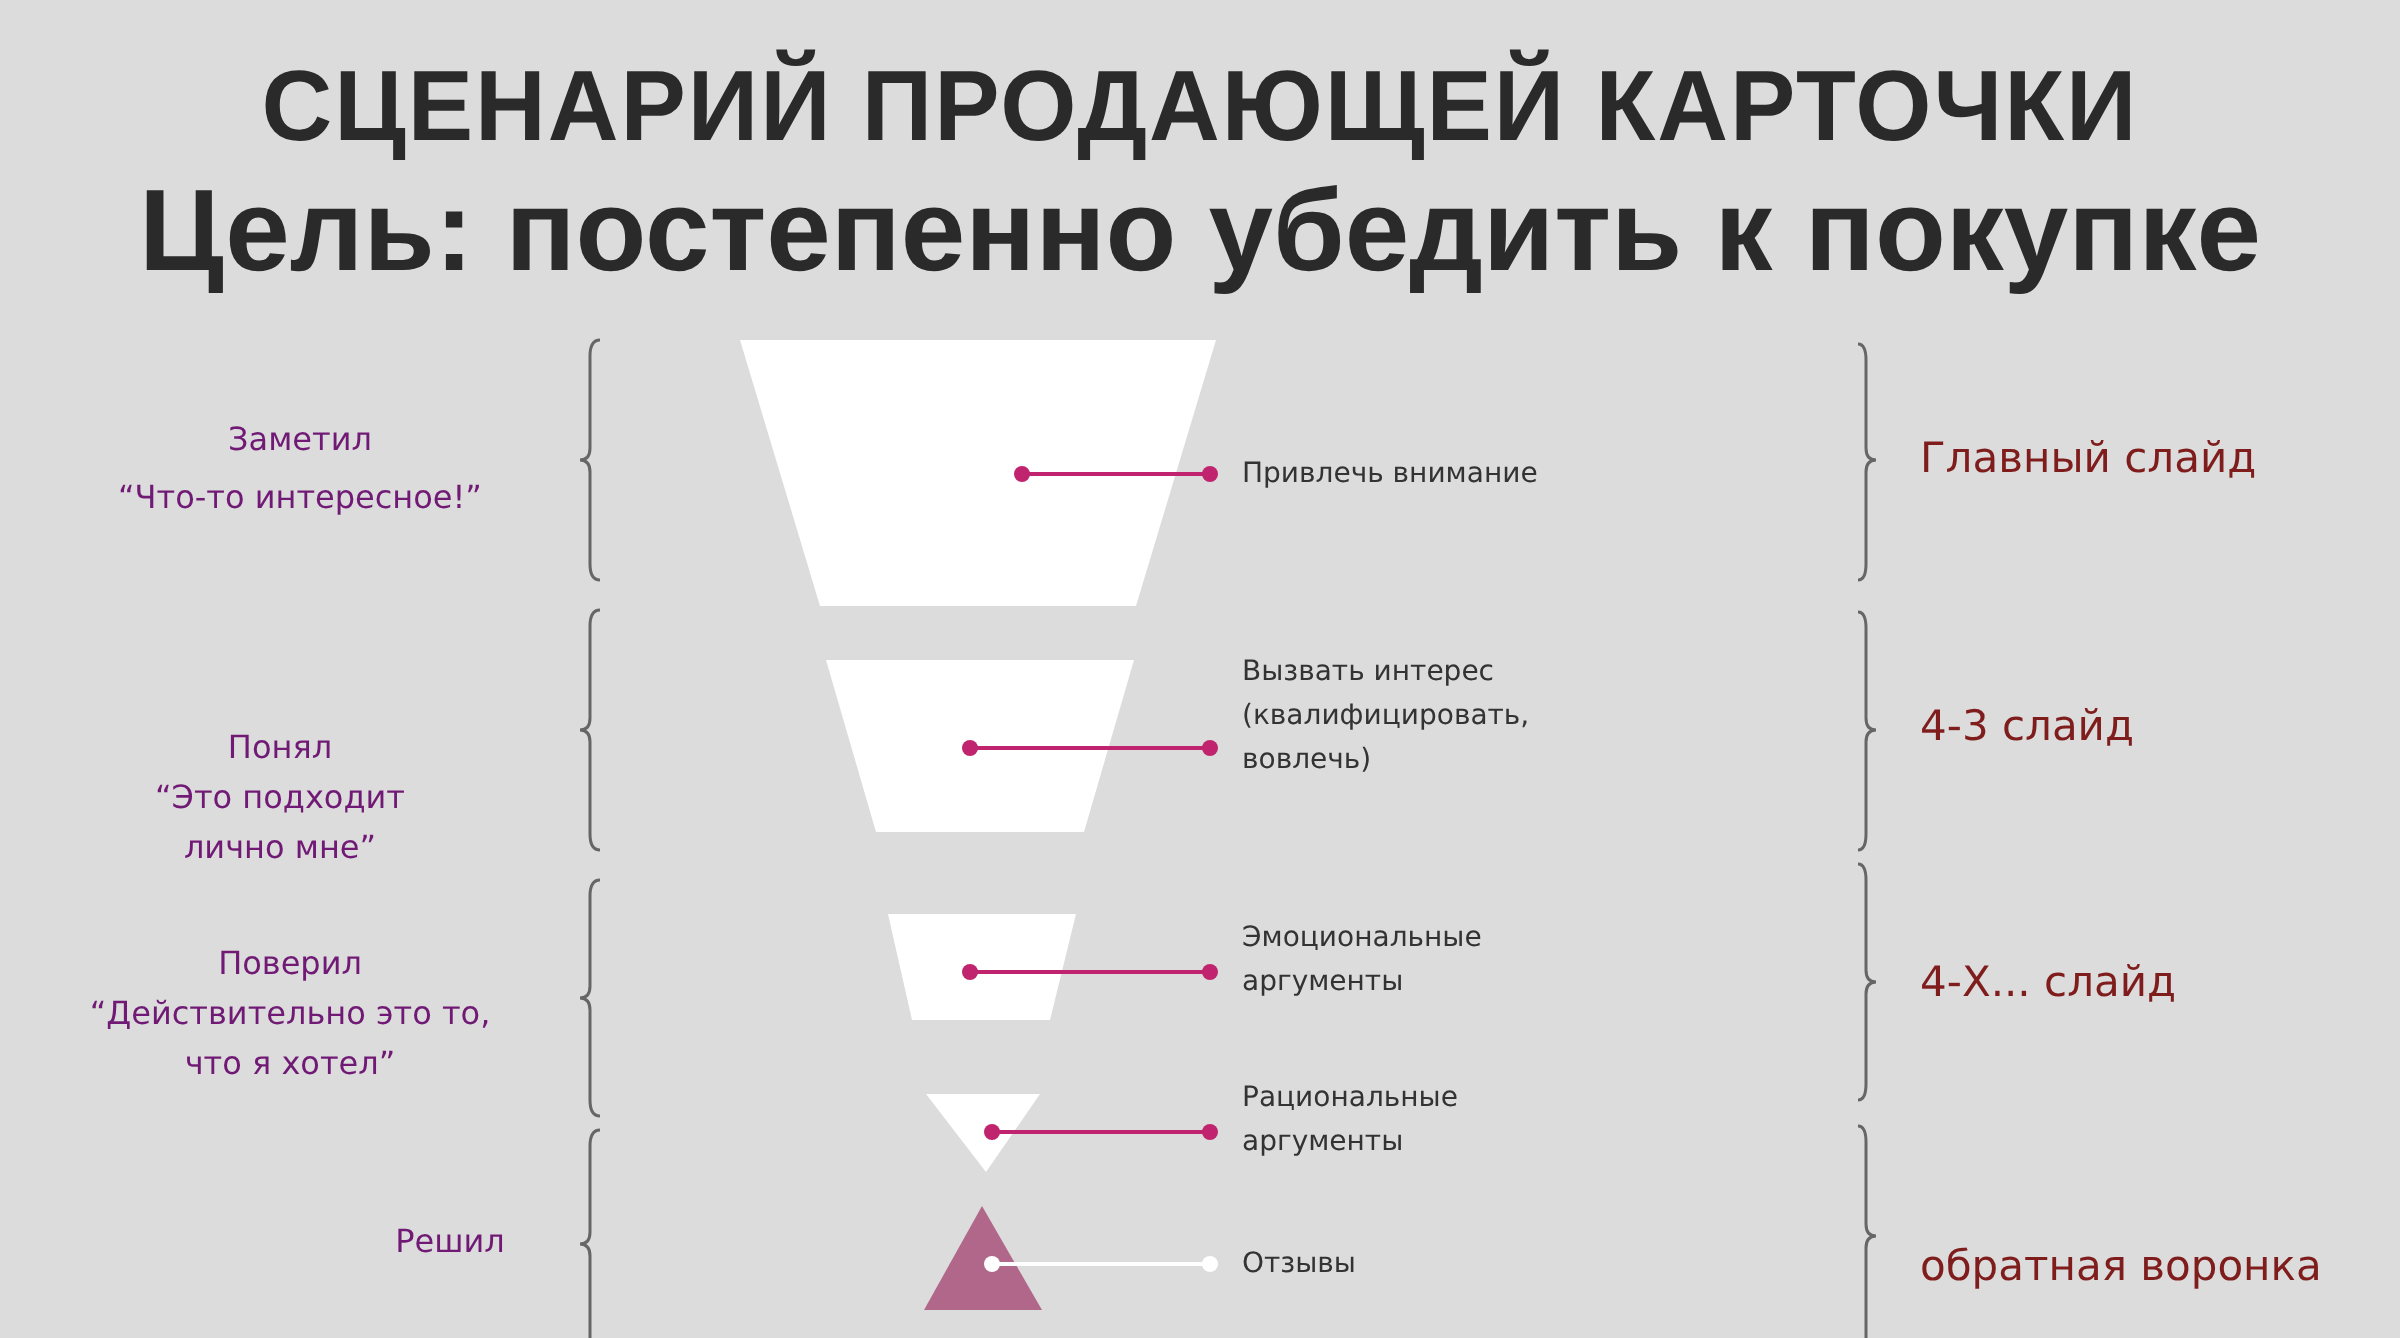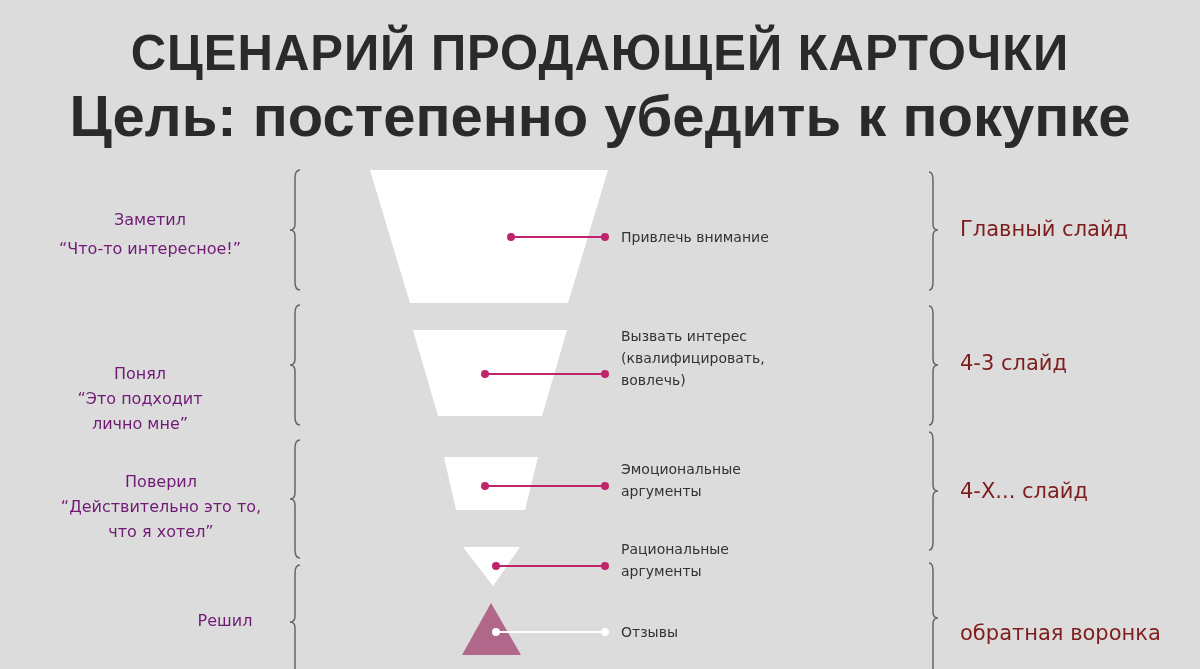--- a/index.html
+++ b/index.html
@@ -89,21 +89,21 @@
 
 <div class="stage" style="left:30px; width:240px; top:207px;">
   <span>Заметил</span>
   <span style="margin-top:4px;">“Что-то интересное!”</span>
 </div>
 <div class="stage" style="left:40px; width:200px; top:337px;margin-top:24px;">
   <span>Понял</span>
   <span>“Это подходит</span>
   <span>лично мне”</span>
 </div>
-<div class="stage" style="left:16px; width:290px; top:469px;">
+<div class="stage" style="left:0px; width:290px; top:469px;">
   <span>Поверил</span>
   <span>“Действительно это то,</span>
   <span>что я хотел”</span>
 </div>
 <div class="stage" style="left:150px; width:150px; top:608px;">
   <span>Решил</span>
 </div>
 
 <div class="action" style="top:226px;">
   <span>Привлечь внимание</span>

